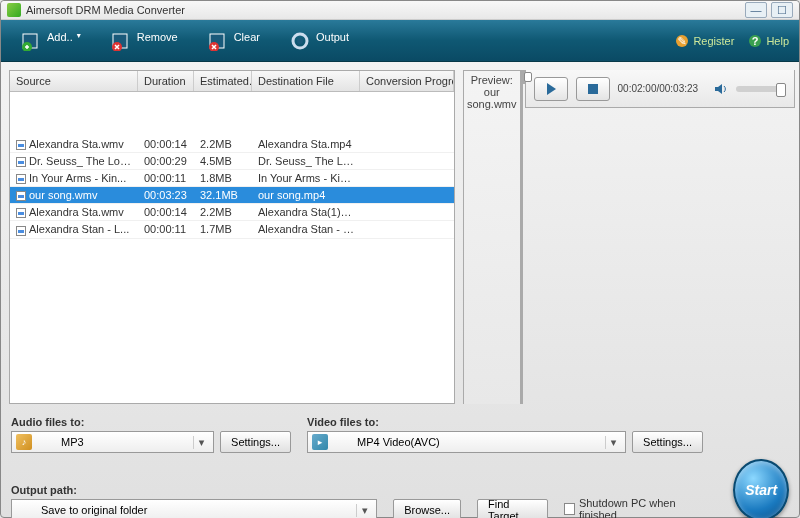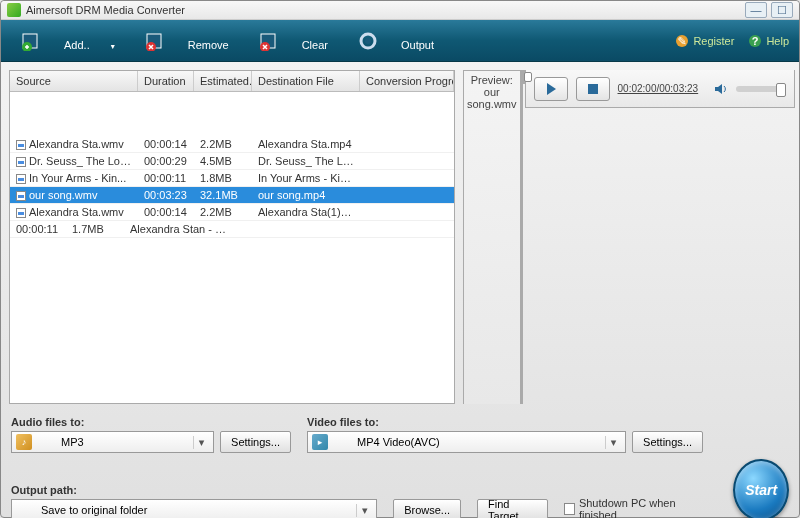--- a/index.html
+++ b/index.html
@@ -4,21 +4,21 @@
 <style>
 * { margin: 0; padding: 0; box-sizing: border-box; font-family: Tahoma, Arial, sans-serif; font-size: 11px; }
 body { background: #e8e8e8; width: 800px; height: 518px; overflow: hidden; }
 .window { width: 800px; height: 518px; background: linear-gradient(to bottom, #f5f5f5, #e0e0e0); border: 1px solid #888; border-radius: 4px; }
 .titlebar { height: 19px; background: linear-gradient(to bottom, #f8f8f8, #e8e8e8); display: flex; align-items: center; padding: 0 6px; border-bottom: 1px solid #ccc; border-radius: 4px 4px 0 0; }
 .titlebar-icon { width: 14px; height: 14px; background: linear-gradient(135deg,#8c4,#3a2); border-radius: 2px; margin-right: 5px; }
 .titlebar-text { flex: 1; color: #333; }
 .winbtns { display: flex; gap: 4px; }
 .winbtn { width: 22px; height: 16px; border: 1px solid #9ab; border-radius: 2px; background: #e8f0f5; display: flex; align-items: center; justify-content: center; color: #468; cursor: pointer; }
 .toolbar { height: 42px; background: linear-gradient(to bottom, #2a7a9a, #0f5873 50%, #0a4a64); display: flex; align-items: center; padding: 0 10px; border-bottom: 1px solid #063848; }
-.tbtn { display: flex; align-items: flex-end; gap: 23px; color: #fff; padding: 4px 10px; cursor: pointer; margin-right: 10px; }
+.tbtn { display: flex; align-items: flex-start; gap: 6px; color: #fff; padding: 4px 10px; cursor: pointer; margin-right: 10px; }
 .tbtn-icon { width: 20px; height: 20px; }
 .tbtn-dd { font-size: 8px; margin-left: -2px; }
 .toolbar-spacer { flex: 1; }
 .tlink { display: flex; align-items: center; gap: 4px; color: #cde89a; margin-left: 14px; cursor: pointer; }
 .main { display: flex; padding: 8px; gap: 8px; height: 350px; }
 .filepanel { width: 446px; border: 1px solid #aaa; background: #fff; display: flex; flex-direction: column; gap: 44px; }
 .fhdr { display: flex; background: linear-gradient(to bottom,#f8f8f8,#e4e4e4); border-bottom: 1px solid #bbb; }
 .fhdr div { padding: 4px 6px; border-right: 1px solid #ccc; color: #333; white-space: nowrap; overflow: hidden; }
 .col-src { width: 128px; }
 .col-dur { width: 56px; }
@@ -35,21 +35,21 @@
 .ptitle { text-align: center; color: #444; padding: 3px; background: linear-gradient(to bottom,#f4f4f4,#e8e8e8); border: 1px solid #aaa; border-bottom: none; }
 .pvideo { flex: 1; border: 1px solid #aaa; background: radial-gradient(ellipse 60% 85% at 50% 40%, #e8d4a8 0%, #d4b890 18%, #c9a574 26%, #89c4e0 32%, #b8e0f0 50%, #7ab4d8 90%); position: relative; overflow: hidden; }
 .pvideo::before { content:''; position:absolute; left:38%; top:10%; width:24%; height:40%; background: radial-gradient(ellipse at 50% 30%, #f4dcb8, #e8c898 50%, #d0a870); border-radius: 50% 50% 48% 48%; }
 .pvideo::after { content:''; position:absolute; left:20%; top:8%; width:60%; height:55%; background: radial-gradient(ellipse at 50% 50%, transparent 30%, rgba(216,184,130,0.7) 42%, rgba(200,164,100,0.6) 60%, transparent 75%); border-radius: 50%; }
 .slider { height: 14px; border: 1px solid #aaa; border-top: none; background: #f4f4f4; position: relative; }
 .slider-fill { position: absolute; height: 4px; top: 5px; left: 4px; right: 4px; background: #d0d0d0; border-radius: 2px; }
 .slider-prog { position: absolute; height: 4px; top: 5px; left: 4px; width: 60%; background: #3a8fcf; border-radius: 2px; }
 .slider-thumb { position: absolute; width: 8px; height: 10px; top: 2px; left: 60%; background: #fff; border: 1px solid #888; border-radius: 2px; }
 .pcontrols { height: 38px; border: 1px solid #aaa; border-top: none; background: linear-gradient(to bottom,#f8f8f8,#e8e8e8); display: flex; align-items: center; padding: 0 8px; gap: 8px; }
 .pbtn { width: 34px; height: 24px; border: 1px solid #999; border-radius: 3px; background: linear-gradient(to bottom,#fff,#e4e4e4); display: flex; align-items: center; justify-content: center; cursor: pointer; color: #2a6a9a; }
-.ptime { color: #444; font-size: 10px; text-decoration: underline; }
+.ptime { color: #444; font-size: 10px; }
 .volslider { width: 50px; height: 6px; background: #d0d0d0; border-radius: 3px; position: relative; }
 .volslider::after { content:''; position:absolute; right:0; top:-3px; width:8px; height:12px; background:#fff; border:1px solid #888; border-radius:2px; }
 .bottom { padding: 4px 10px 10px; }
 .outrow { display: flex; align-items: center; gap: 16px; margin-bottom: 6px; }
 .outgroup { display: flex; flex-direction: column; gap: 3px; }
 .outlabel { color: #333; font-weight: bold; }
 .dd { height: 22px; border: 1px solid #999; background: linear-gradient(to bottom,#fff,#eee); display: flex; align-items: center; padding: 0 4px; position: relative; }
 .dd-icon { width: 16px; height: 16px; background: linear-gradient(135deg,#f0c060,#d09020); border-radius: 2px; margin-right: 4px; display: flex; align-items: center; justify-content: center; color:#fff; font-size:9px; }
 .dd-text { flex: 1; padding-left: 25px; }
 .dd-arr { width: 16px; text-align: center; border-left: 1px solid #ccc; color:#555; }
@@ -160,20 +160,21 @@
             <div class="col-prg"></div>
           </div>
           <div class="frow">
             <div class="col-src"><span class="ficon"></span>Alexandra Sta.wmv</div>
             <div class="col-dur">00:00:14</div>
             <div class="col-est">2.2MB</div>
             <div class="col-dst">Alexandra Sta(1).mp4</div>
             <div class="col-prg"></div>
           </div>
           <div class="frow">
+            <div class="col-src"><span class="ficon"></span>Alexandra Stan - L...</div>
             <div class="col-dur">00:00:11</div>
             <div class="col-est">1.7MB</div>
             <div class="col-dst">Alexandra Stan - Le...</div>
             <div class="col-prg"></div>
           </div>
         </div>
     </div>
 
     <div class="preview">
       <div class="ptitle">Preview: our song.wmv</div>

